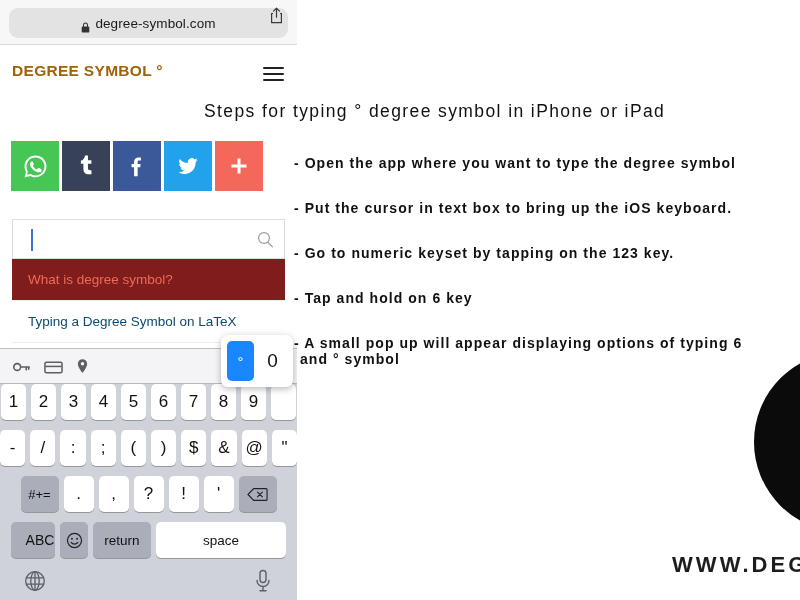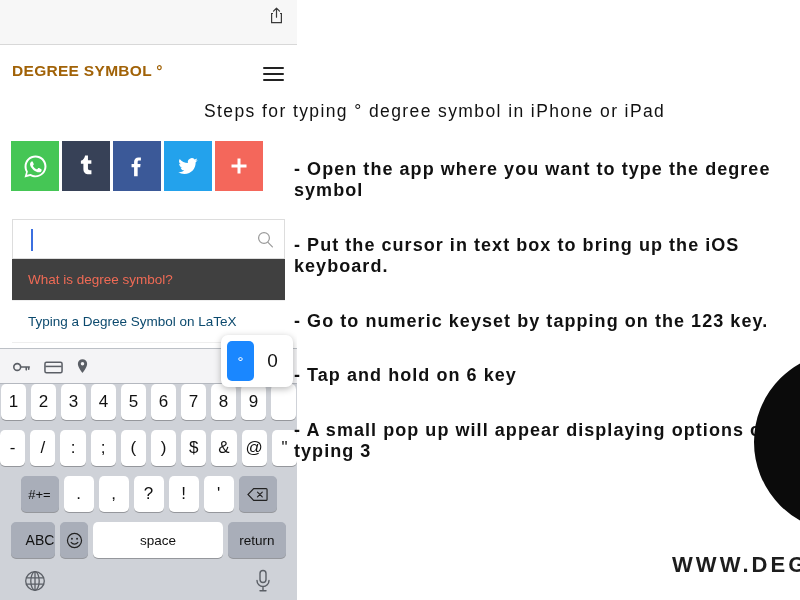--- a/index.html
+++ b/index.html
@@ -89,21 +89,21 @@
     width: 17px; height: 17px;
   }
   .suggest {
     position: absolute; left: 12px; top: 259px; width: 273px;
   }
   .suggest-item {
     height: 42px; display: flex; align-items: center;
     padding-left: 16px; font-size: 13.5px;
     border-bottom: 1px solid #eee;
   }
-  .suggest-item.active { color: #ef6a55; background: #404040; }
+  .suggest-item.active { color: #ef6a55; background: #7f1d1d; }
   .suggest-item.plain { color: #0c4a6e; background: #fff; }
 
   
   .kb {
     position: absolute; left: 0; bottom: 0; width: 297px; height: 252px;
     background: #cfd2d8;
   }
   .kb-toolbar {
     position: absolute; left: 0; top: 0; width: 297px; height: 36px;
     background: #f4f4f6; border-top: 1px solid #bcc0c6;
@@ -162,21 +162,21 @@
   
   .right { position: absolute; left: 297px; top: 0; width: 503px; height: 600px; background: #fff; }
   .headline {
     position: absolute; left: -93px; top: 101px;
     width: 596px;
     font-size: 17.5px; color: #111;
     letter-spacing: 1.4px; white-space: nowrap;
   }
   .steps { position: absolute; left: -3px; top: 138px; width: 506px; }
   .step {
-    font-size: 18px; font-weight: bold; color: #111;
+    font-size: 14px; font-weight: bold; color: #111;
     letter-spacing: 1.05px; line-height: 1.18;
     margin-bottom: 12px; white-space: pre-line;
   }
   .step .l2 { display: block; margin-left: 6px; }
 
   .ring {
     position: absolute; left: 457px; top: 352px;
     width: 180px; height: 180px;
     border-radius: 50%;
     border: 50px solid #0b0b0b;
@@ -188,20 +188,28 @@
   }
 </style>
 </head>
 <body>
 
 <div id="root">
 
   <div class="phone">
 
     <div class="urlbar-wrap">
+      <div class="urlbar">
+        <span class="lock-icon">
+          <svg viewBox="0 0 9 11" width="9" height="11">
+              <path d="M2 4.5V3a2.5 2.5 0 015 0v1.5h.6a.7.7 0 01.7.7v4.6a.7.7 0 01-.7.7H1.4a.7.7 0 01-.7-.7V5.2a.7.7 0 01.7-.7H2zm1 0h3V3a1.5 1.5 0 00-3 0v1.5z" fill="#333"></path>
+            </svg>
+        </span>
+        <span class="url-text">degree-symbol.com</span>
+      </div>
       <span class="share-icon">
         <svg viewBox="0 0 13 17" width="13" height="17">
           <path d="M6.5 1.2l3 3M6.5 1.2l-3 3M6.5 1.2v9" stroke="#3a3a3a" stroke-width="1.2" fill="none" stroke-linecap="round"></path>
           <path d="M3 6.5H1.6v9.1h9.8V6.5H10" stroke="#3a3a3a" stroke-width="1.2" fill="none"></path>
         </svg>
       </span>
     </div>
 
     <div class="site-head">
       <div class="site-title">DEGREE SYMBOL °</div>
@@ -334,22 +342,22 @@
         <div class="kb-row">
           <div class="key dark w-abc">ABC</div>
           <div class="key dark w-emoji">
             <svg viewBox="0 0 20 20" width="17" height="17">
               <circle cx="10" cy="10" r="8.3" stroke="#222" stroke-width="1.4" fill="none"></circle>
               <circle cx="7" cy="8" r="1.1" fill="#222"></circle>
               <circle cx="13" cy="8" r="1.1" fill="#222"></circle>
               <path d="M6 12.3a5 5 0 008 0" stroke="#222" stroke-width="1.4" fill="none" stroke-linecap="round"></path>
             </svg>
           </div>
+          <div class="key dark w-return">return</div>
           <div class="key w-space">space</div>
-          <div class="key dark w-return">return</div>
         </div>
       </div>
 
       <div class="kb-bottom">
         <span class="globe-ic">
           <svg viewBox="0 0 22 22" width="22" height="22">
             <circle cx="11" cy="11" r="9.3" stroke="#5b5f66" stroke-width="1.3" fill="none"></circle>
             <ellipse cx="11" cy="11" rx="4.2" ry="9.3" stroke="#5b5f66" stroke-width="1.3" fill="none"></ellipse>
             <path d="M1.9 7.8h18.2M1.9 14.2h18.2M11 1.7v18.6" stroke="#5b5f66" stroke-width="1.3"></path>
           </svg>
@@ -374,21 +382,22 @@
       <div class="step">
         <span>- Put the cursor in text box to bring up the iOS keyboard.</span>
       </div>
       <div class="step">
         <span>- Go to numeric keyset by tapping on the 123 key.</span>
       </div>
       <div class="step">
         <span>- Tap and hold on 6 key</span>
       </div>
       <div class="step">
-        <span>- A small pop up will appear displaying options of typing 3</span>
+        <span>- A small pop up will appear displaying options of typing 6</span>
+        <span class="l2">and ° symbol</span>
       </div>
     </div>
 
     <div class="ring"></div>
     <div class="brand">WWW.DEGREE-SYMBOL.COM</div>
   </div>
 
 </div>
 
 </body></html>

